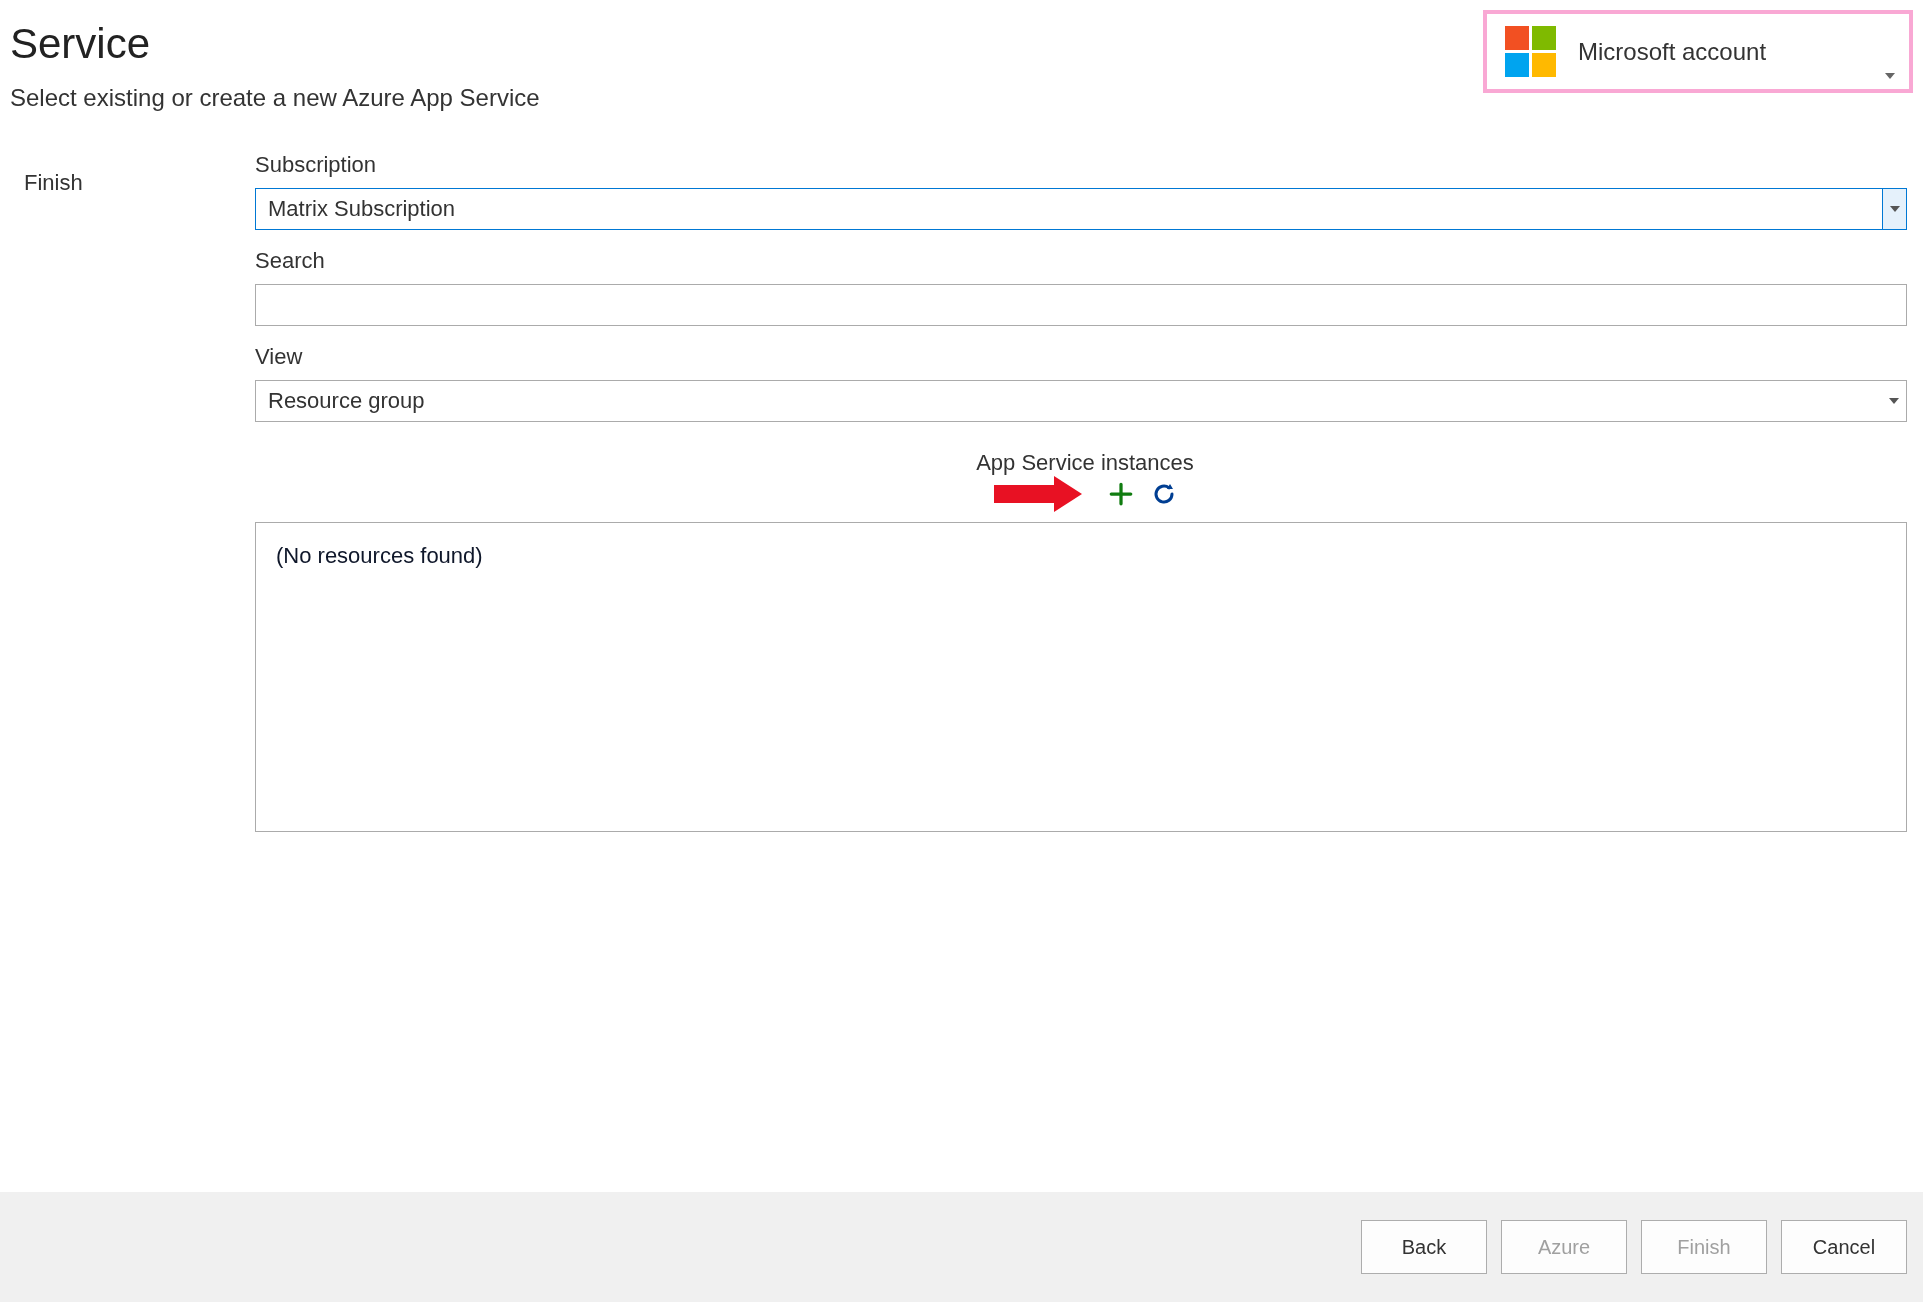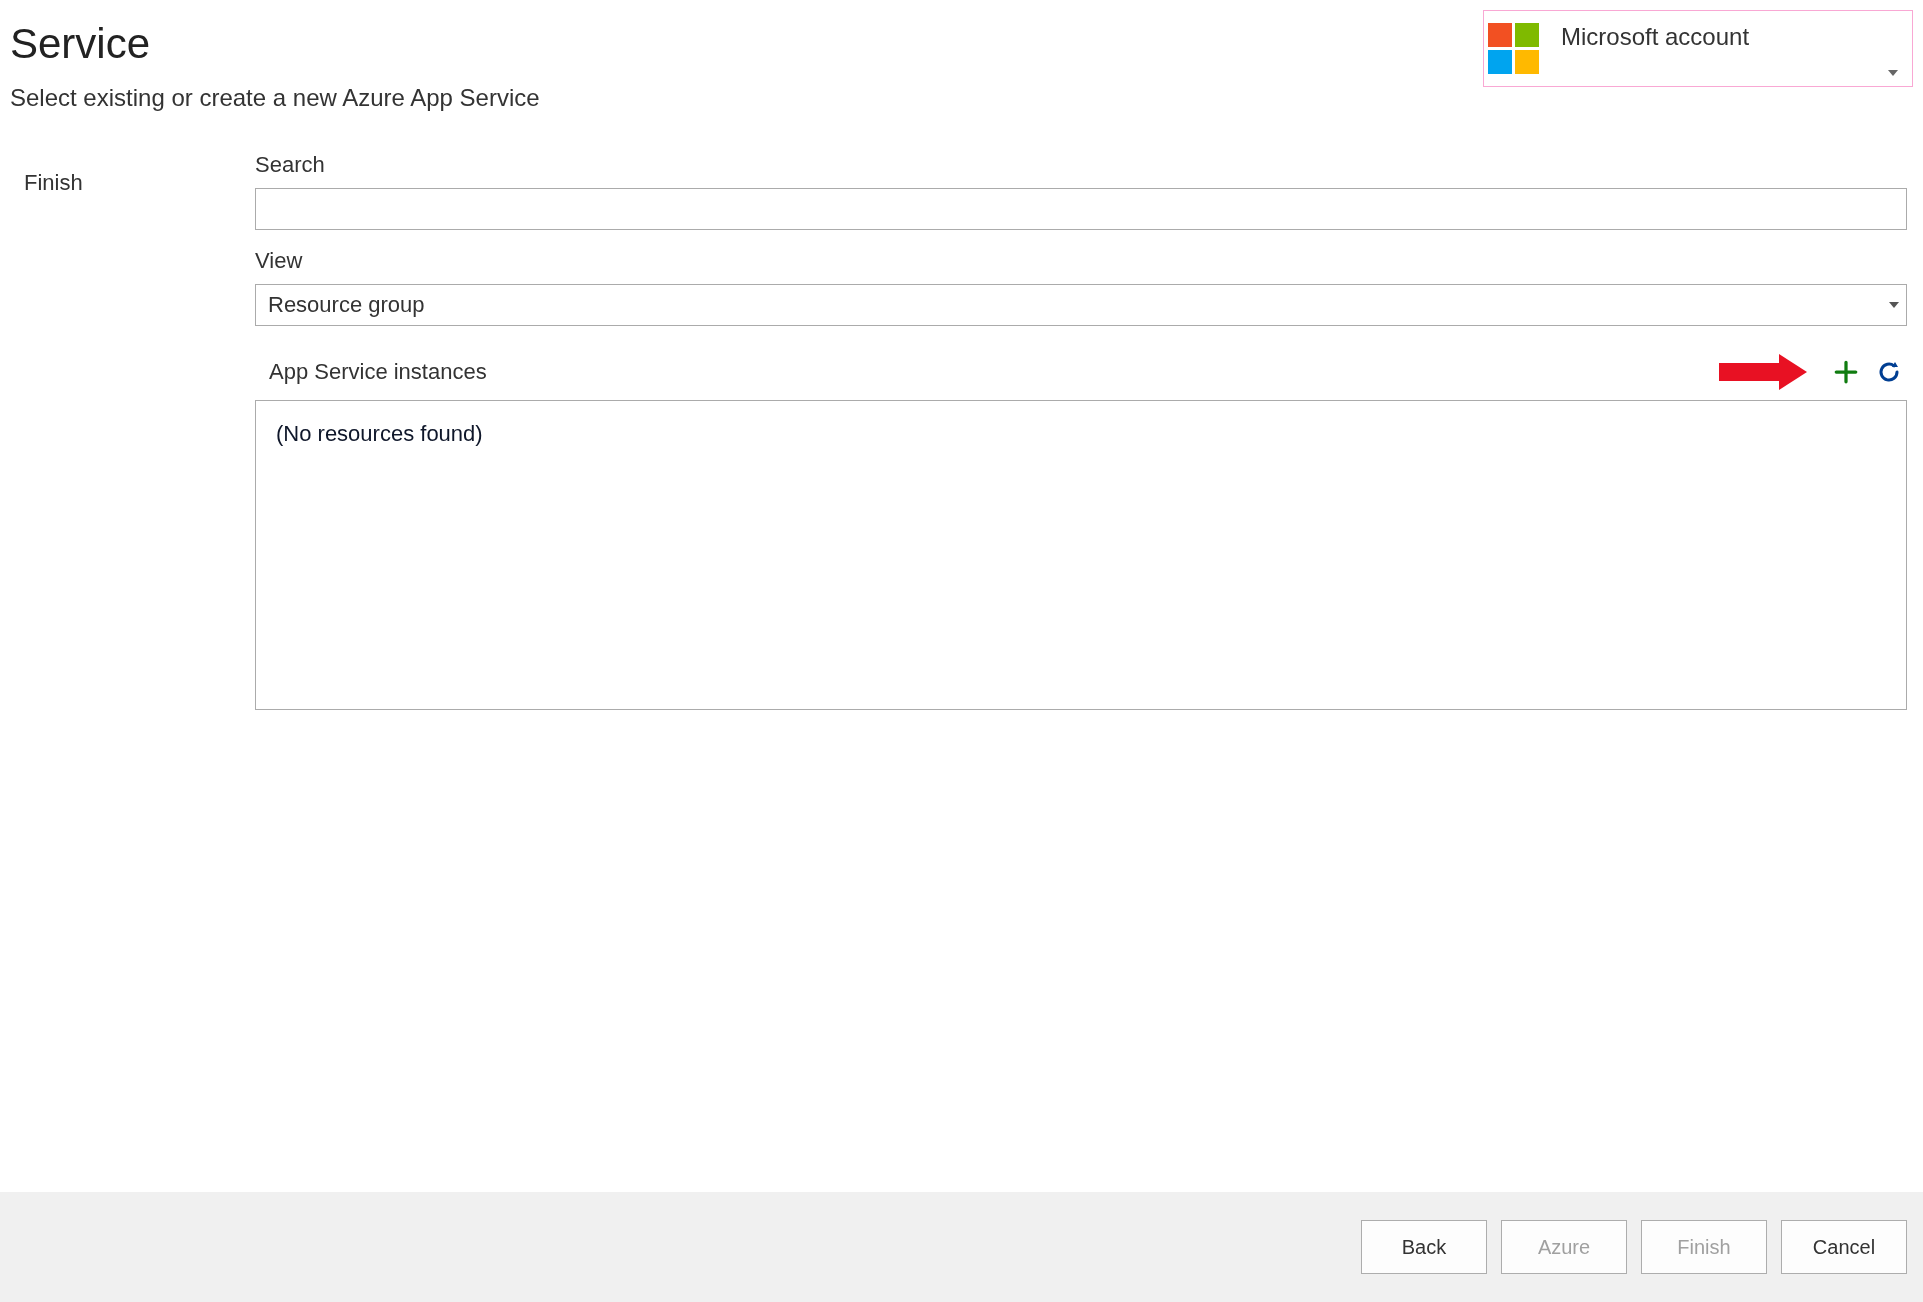--- a/index.html
+++ b/index.html
@@ -26,24 +26,24 @@
       font-weight: 350;
       color: #222;
       margin-bottom: 16px;
     }
     .page-subtitle {
       font-size: 24px;
       font-weight: 400;
       color: #333;
     }
     .account-box {
-      border: 1px solid #f9a8d4;
-      padding: 12px 4px;
-      display: flex;
-      align-items: flex-start;
+      border: 4px solid #f9a8d4;
+      padding: 12px 18px;
+      display: flex;
+      align-items: center;
       gap: 22px;
       min-width: 430px;
       position: relative;
       cursor: pointer;
     }
     .ms-logo {
       display: grid;
       grid-template-columns: 24px 24px;
       grid-template-rows: 24px 24px;
       gap: 3px;
@@ -171,20 +171,21 @@
     }
 
     .instances-header {
       display: flex;
       align-items: center;
       justify-content: space-between;
       margin-top: 28px;
       margin-bottom: 10px;
       padding-left: 14px;
       padding-right: 6px;
+      flex-direction: column;
     }
     .instances-label { font-size: 22px; }
     .instances-actions {
       display: flex;
       align-items: center;
       gap: 18px;
     }
     .arrow-annot {
       width: 96px;
       height: 36px;
@@ -263,20 +264,29 @@
 </div>
 
 <div class="main">
   <div class="sidebar">
     <div class="side-item">
       <span>Finish</span>
     </div>
   </div>
 
   <div class="content">
+    <div class="field-group">
+      <label class="field-label">Subscription</label>
+      <div class="dropdown focused">
+        <span>Matrix Subscription</span>
+        <div class="dropdown-caret">
+            <div class="caret-glyph"></div>
+          </div>
+      </div>
+    </div>
 
     <div class="field-group">
       <label class="field-label">Search</label>
       <div class="textbox">
         <input type="text" value="" style="">
       </div>
     </div>
 
     <div class="field-group">
       <label class="field-label">View</label>

